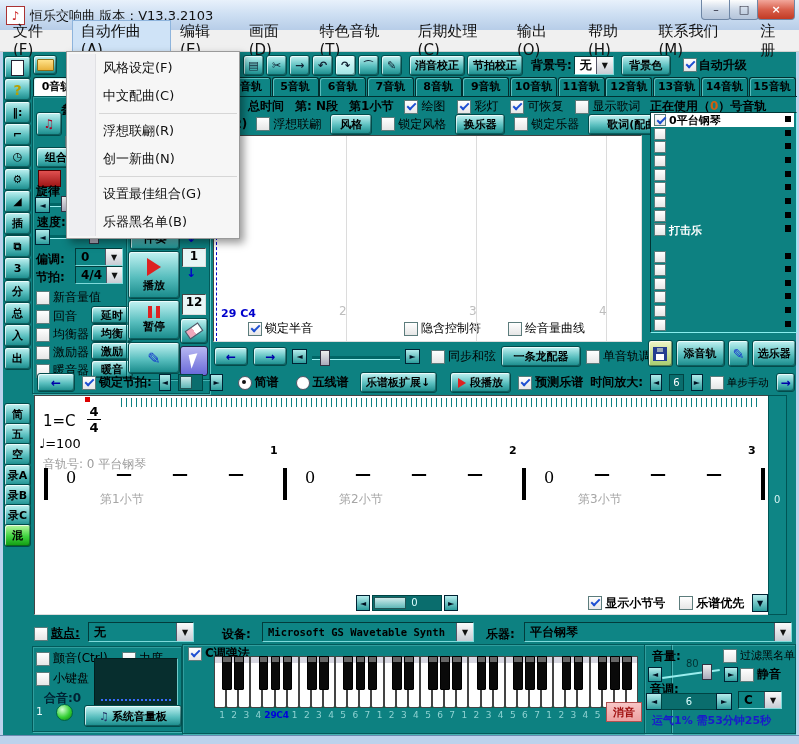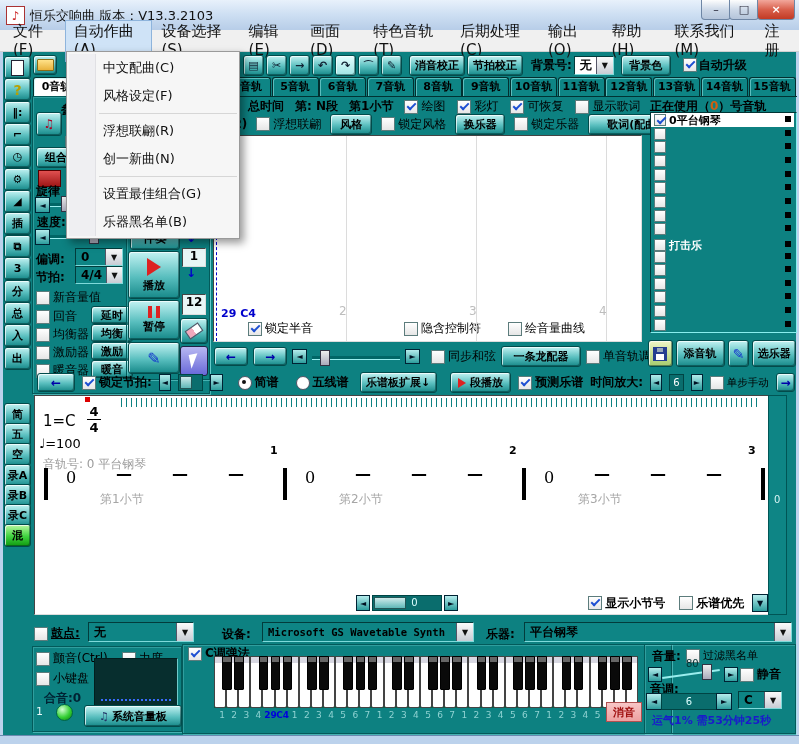--- a/index.html
+++ b/index.html
@@ -99,21 +99,20 @@
     <div id="wtitle">恒乐交响曲   版本：V13.3.2103</div>
     <div class="winbtn" style="left:701px;width:28px;">–</div>
     <div class="winbtn" style="left:729px;width:28px;">□</div>
     <div class="winbtn close" style="left:757px;width:36px;">×</div>
   </div>
 
   <div id="menubar">
       <div id="menu-items" style="display:flex;">
         <div class="mitem">文件(F)</div>
         <div class="mitem act">自动作曲(A)</div>
-        <div class="mitem">设备选择(S)</div>
         <div class="mitem">编辑(E)</div>
         <div class="mitem">画面(D)</div>
         <div class="mitem">特色音轨(T)</div>
         <div class="mitem">后期处理(C)</div>
         <div class="mitem">输出(O)</div>
         <div class="mitem">帮助(H)</div>
         <div class="mitem">联系我们(M)</div>
         <div class="mitem">注册</div>
       </div>
     </div>
@@ -431,21 +430,21 @@
         <span class="sq"></span>
       </div>
       <div class="trow" style="top: 95.55px;">
         <span class="cb"></span>
         <span class="sq"></span>
       </div>
       <div class="trow" style="top: 109.2px;">
         <span class="cb"></span>
         <span class="sq"></span>
       </div>
-      <div class="trow" style="top: 125px;">
+      <div class="trow" style="top: 110px;">
         <span class="cb"></span>
         <span class="trowlbl white">打击乐</span>
         <span class="sq"></span>
       </div>
       <div class="trow" style="top: 136.5px;">
         <span class="cb"></span>
         <span class="sq"></span>
       </div>
       <div class="trow" style="top: 150.15px;">
         <span class="cb"></span>
@@ -682,21 +681,21 @@
         <div class="knum" style="left: 363.429px; width: 16.1143px;">4</div>
         <div class="knum" style="left: 375.543px; width: 16.1143px;">5</div>
         <div class="knum" style="left: 387.657px; width: 16.1143px;">6</div>
         <div class="knum" style="left: 399.771px; width: 16.1143px;">7</div>
         <div class="knum" style="left: 411.886px; width: 16.1143px;">1</div>
       </div>
     <div class="mutebtn abs" style="left:576px;top:85px;width:34px;height:18px;z-index:5;">消音</div>
 
     <div class="abs etch" style="left:614px;top:27px;width:150px;height:88px;"></div>
     <span class="t b abs" style="left:622px;top:31px;">音量:</span>
-    <span class="cwrap abs" style="left:656px;top:31px;">
+    <span class="cwrap abs" style="left:693px;top:31px;">
         <span class="cb"></span>
         <span class="t" style="font-size:11px;">过滤黑名单</span>
       </span>
     <span class="abs" style="left:656px;top:41px;font-size:10px;color:#033;">80</span>
     <div class="scrbtn abs" style="left:618px;top:50px;width:12px;height:13px;">◄</div>
     <div class="abs" style="left:632px;top:56px;width:58px;height:2px;background:#9ee;transform:rotate(-8deg);"></div>
     <div class="abs" style="left:672px;top:47px;width:8px;height:14px;background:linear-gradient(#eee,#aab);border:1px solid #334;"></div>
     <div class="scrbtn abs" style="left:694px;top:50px;width:12px;height:13px;">►</div>
     <span class="cwrap abs" style="left:710px;top:49px;">
         <span class="cb"></span>
@@ -708,22 +707,22 @@
     <div class="scrbtn abs" style="left:686px;top:76px;width:14px;height:15px;">►</div>
     <div class="dd abs" style="left:708px;top:74px;width:44px;height:18px;">
       <span>C</span>
         <span class="arr">▼</span>
     </div>
     <span class="abs bluetxt" style="left:622px;top:96px;font-size:11px;font-weight:bold;">运气1% 需53分钟25秒</span>
   </div>
 
   <div id="ctxmenu">
       <div id="ctx-items">
+        <div class="citem">风格设定(F)</div>
         <div class="citem">中文配曲(C)</div>
-        <div class="citem">风格设定(F)</div>
         <div class="msep"></div>
         <div class="citem">浮想联翩(R)</div>
         <div class="citem">创一新曲(N)</div>
         <div class="msep"></div>
         <div class="citem">设置最佳组合(G)</div>
         <div class="citem">乐器黑名单(B)</div>
       </div>
     </div>
 </div>
 

